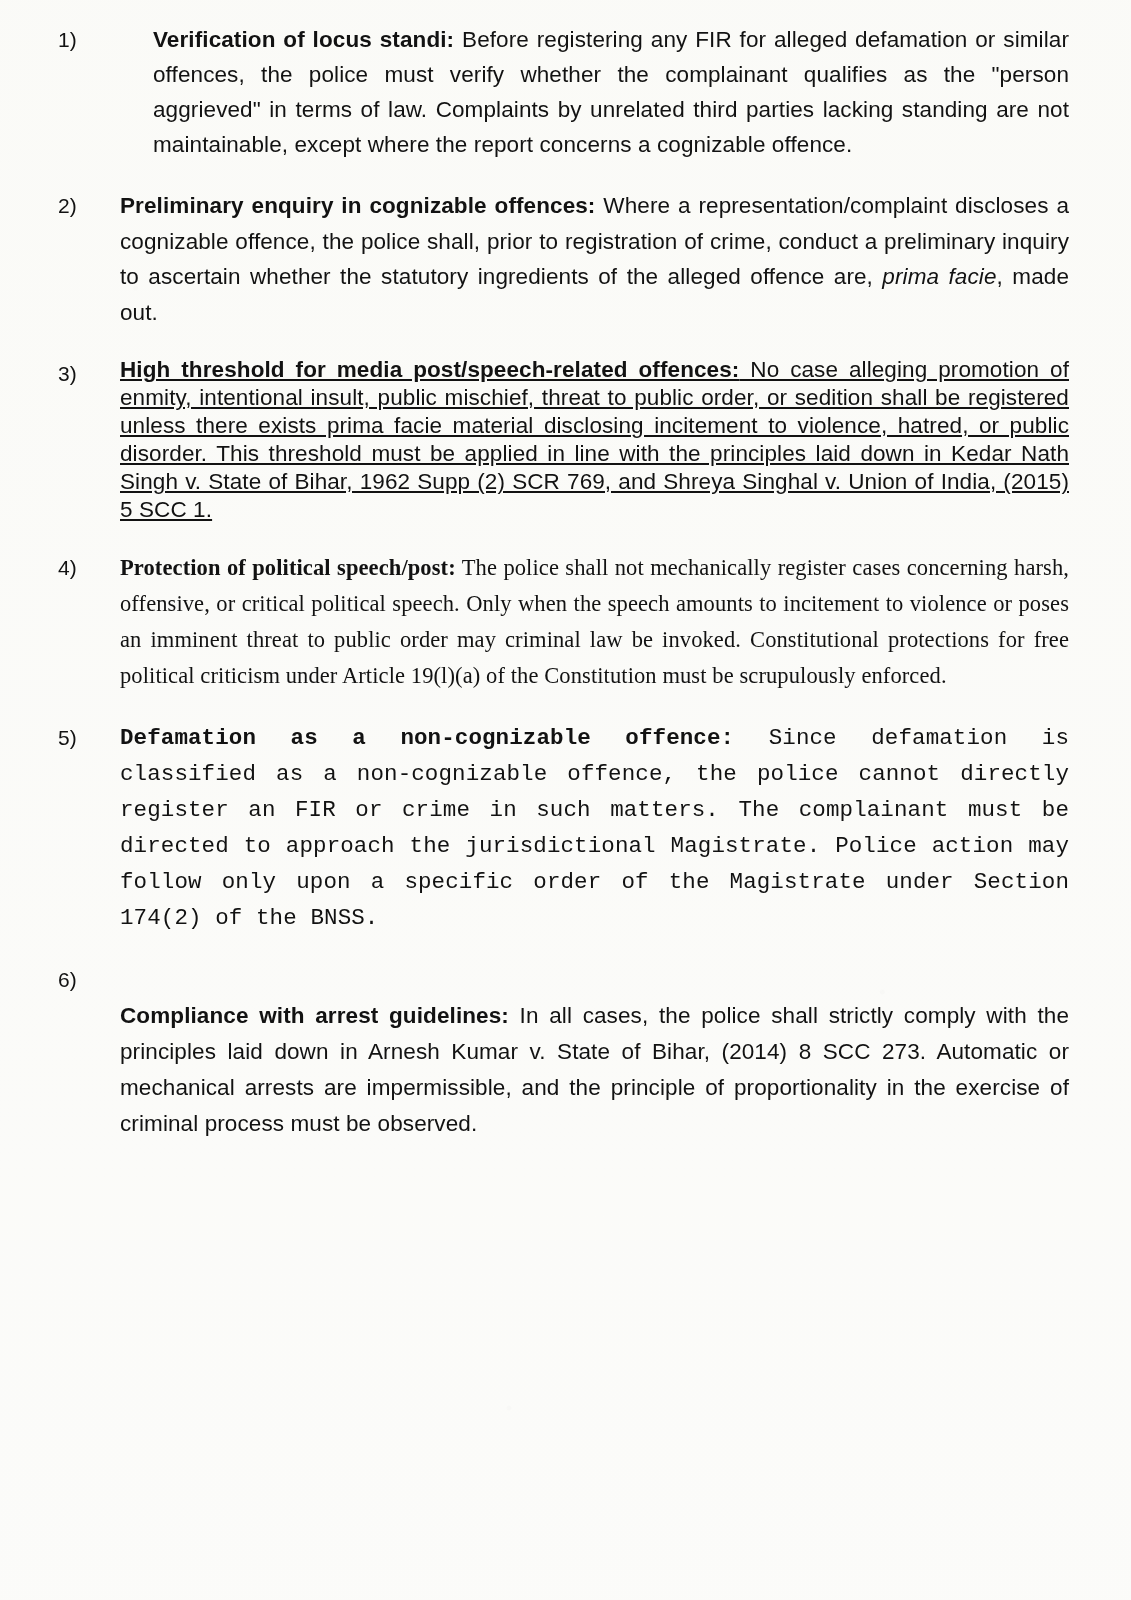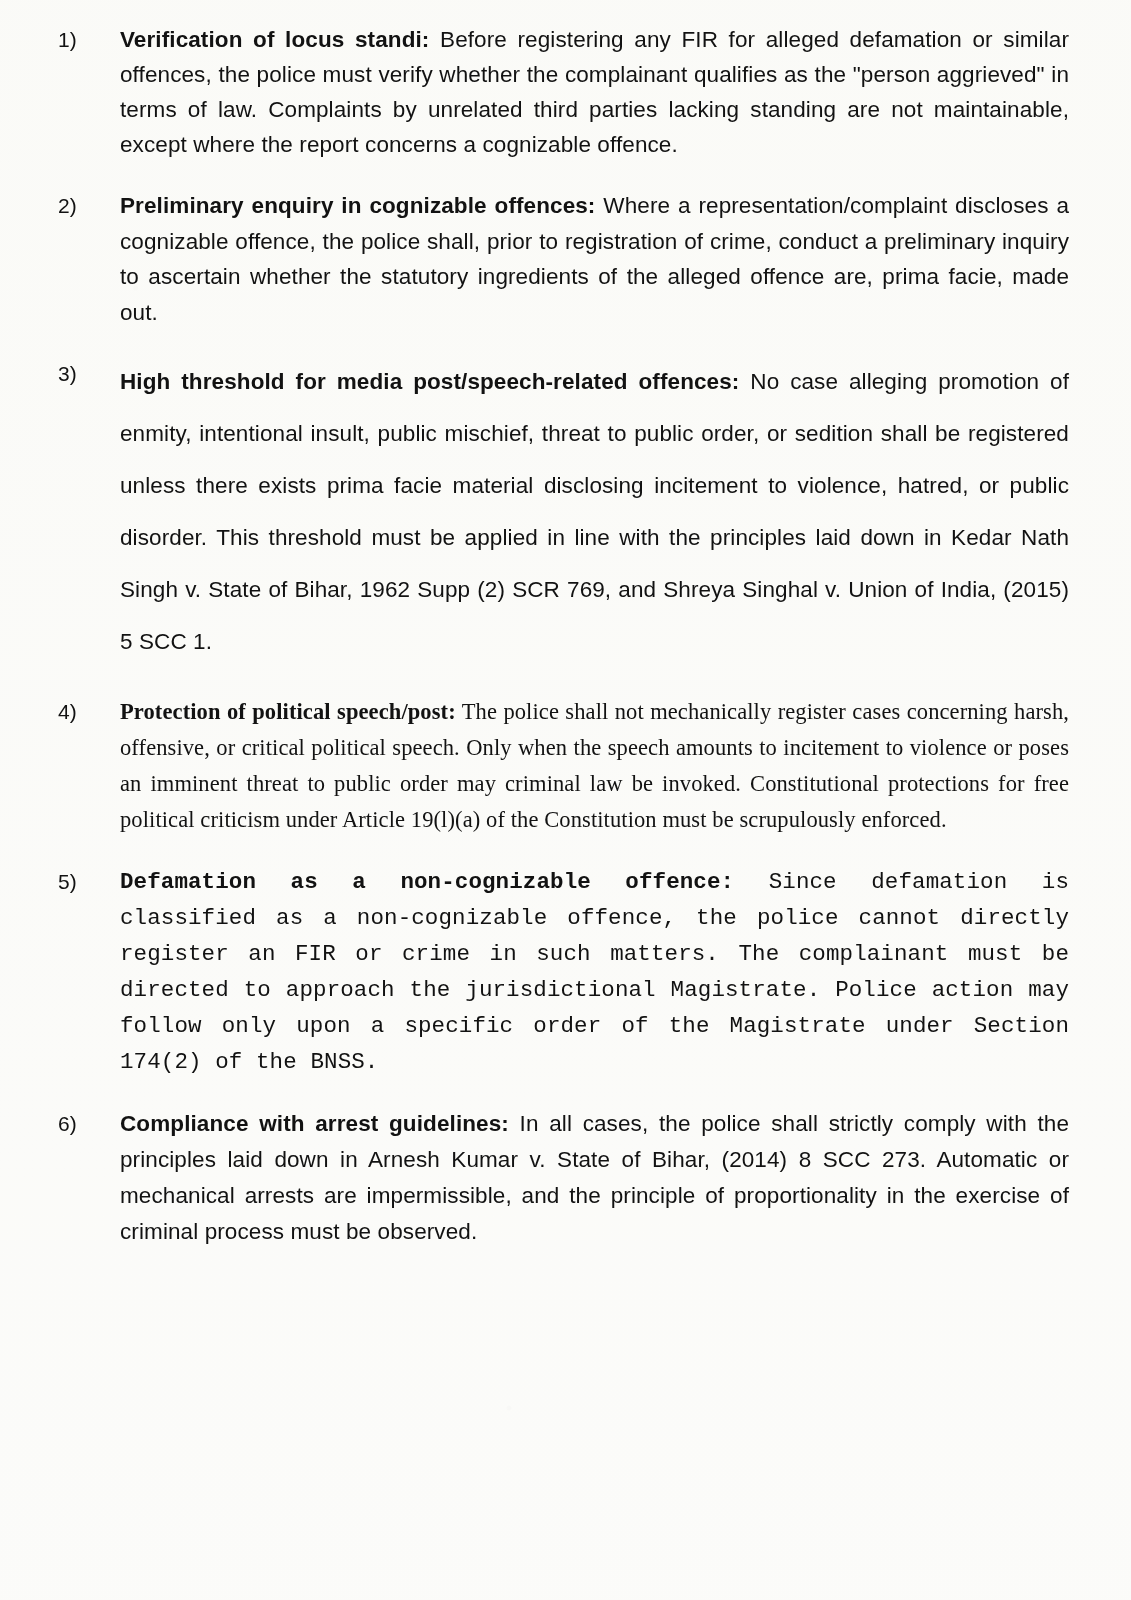--- a/index.html
+++ b/index.html
@@ -60,28 +60,29 @@
     color: #121212;
     letter-spacing: 0.1px;
   }
   .clause-lead {
     font-weight: bold;
   }
   .clause-text {
     font-weight: normal;
   }
   .ital {
+    font-style: italic;
   }
   
-  .c1 .clause-body { line-height: 35px; }
+  .c1 .clause-body { line-height: 35px; margin-left: 33px; }
   .c2 .clause-body { line-height: 35.5px; }
-  .c3 .clause-body { line-height: 52px; }
+  .c3 .clause-body { line-height: 28px; text-decoration: underline; }
   .c4 .clause-body { line-height: 36px; font-family: Liberation Serif, serif; }
   .c5 .clause-body { line-height: 36px; font-family: Liberation Mono, monospace; }
-  .c6 .clause-body { line-height: 36px; }
+  .c6 .clause-body { line-height: 36px; margin-top: 36px; }
 </style>
 </head>
 <body>
 
 <div class="page">
   <div class="paper-noise"></div>
 
   <div class="content">
 
     <div class="clause c1">

